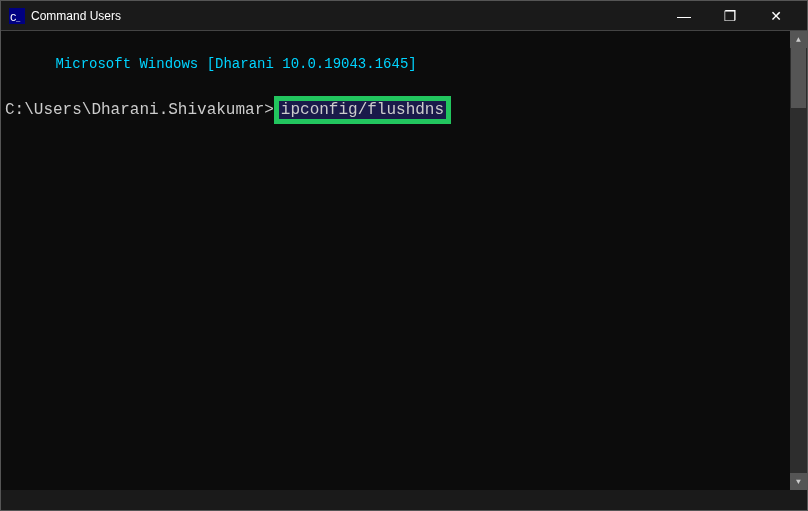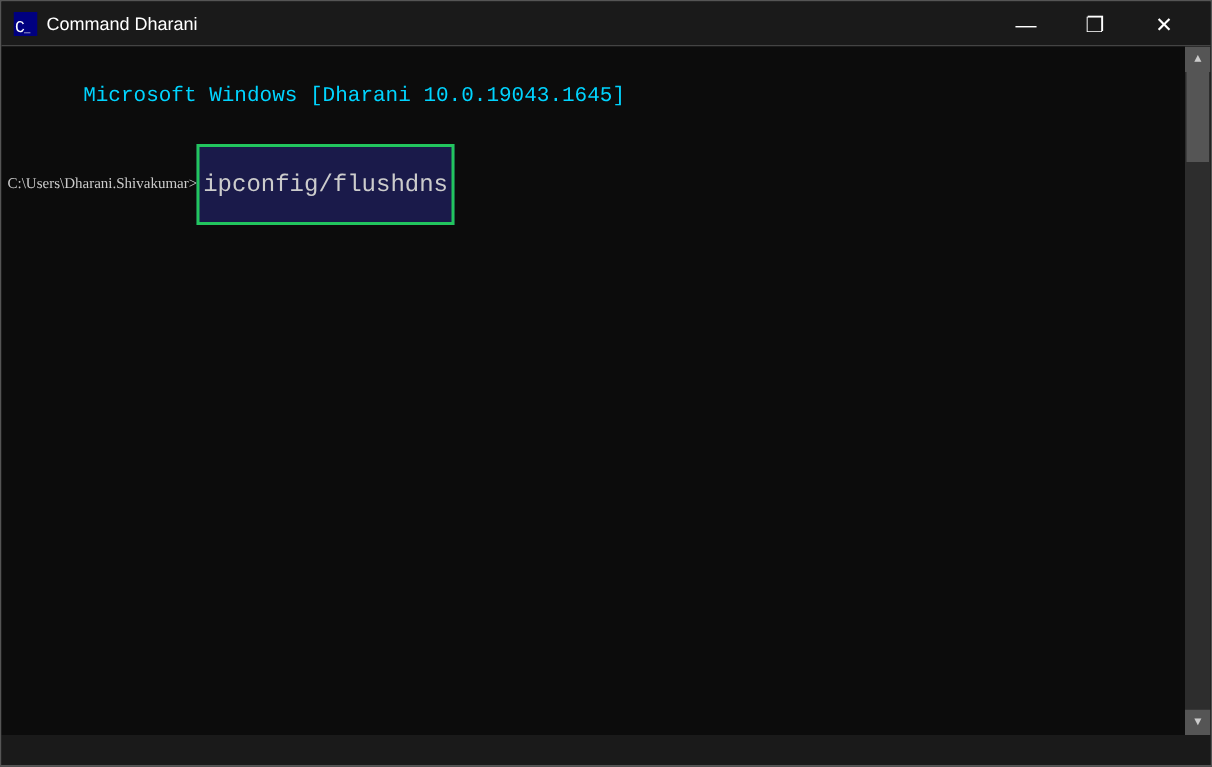--- a/index.html
+++ b/index.html
@@ -98,28 +98,28 @@
     }
 
     .prompt-line {
       display: flex;
       align-items: center;
       margin-top: 2px;
     }
 
     .prompt-path {
       color: #cccccc;
-      font-size: 10px;
-      font-family: Liberation Serif, serif;
+      font-size: 16px;
+      font-family: Liberation Mono, monospace;
     }
 
     .command-highlighted {
       background: #1a1a4a;
-      border: 2px solid #22c55e;
-      padding: 16px 2px;
+      border: 5px solid #22c55e;
+      padding: 0 2px;
       color: #cccccc;
     }
 
     .scrollbar {
       position: absolute;
       right: 0;
       top: 0;
       width: 17px;
       height: 100%;
       background: #2d2d2d;
@@ -167,21 +167,21 @@
 <div class="window">
 
   <div class="title-bar">
     <div class="title-bar-icon">
       <svg viewBox="0 0 16 16" xmlns="http://www.w3.org/2000/svg">
         <rect width="16" height="16" fill="#000080"></rect>
         <text x="1" y="13" font-size="11" fill="white" font-family="Courier New">C</text>
         <text x="7" y="13" font-size="7" fill="white" font-family="Courier New">_</text>
       </svg>
     </div>
-    <span class="title-bar-text">Command Dharani</span>
+    <span class="title-bar-text">Command Users</span>
     <div class="title-bar-controls">
       <button class="title-btn">—</button>
       <button class="title-btn">❐</button>
       <button class="title-btn close-btn">✕</button>
     </div>
   </div>
 
   <div class="console-body">
     <div class="console-text">
       <span class="highlight">Microsoft Windows [Dharani 10.0.19043.1645]</span>

